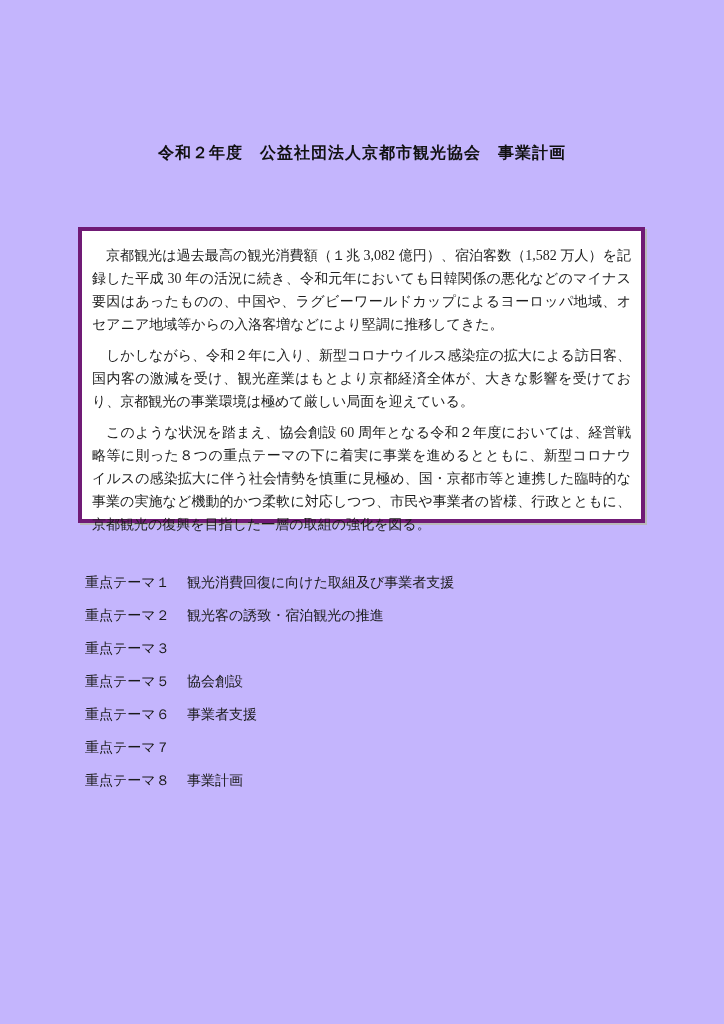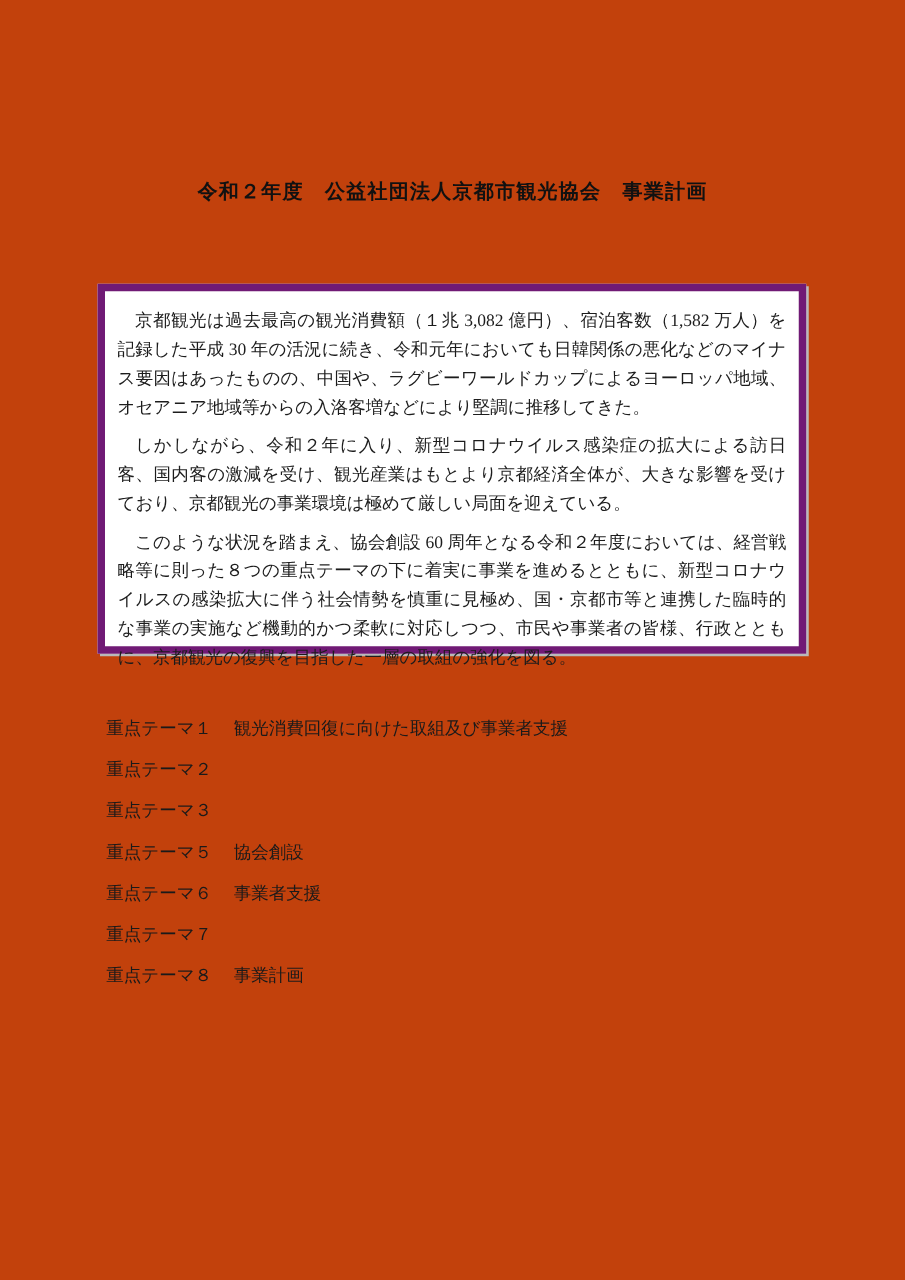--- a/index.html
+++ b/index.html
@@ -4,21 +4,21 @@
 <style>
   html, body {
     margin: 0;
     padding: 0;
     background: #ffffff;
   }
   .page {
     position: relative;
     width: 724px;
     height: 1024px;
-    background: #c2410c;
+    background: #c4b5fd;
     color: #1c1c1c;
     overflow: hidden;
     font-family: "Liberation Serif", "DejaVu Serif", serif;
   }
   .doc-title {
     position: absolute;
     top: 143px;
     left: 0;
     width: 724px;
     text-align: center;
@@ -28,21 +28,21 @@
     letter-spacing: 1px;
     color: #111111;
   }
   .summary-box {
     position: absolute;
     top: 227px;
     left: 78px;
     width: 567px;
     height: 296px;
     box-sizing: border-box;
-    border: 6px solid #701a75;
+    border: 4px solid #701a75;
     box-shadow: 2px 2px 0 #b9b9b9;
     background: #ffffff;
     padding: 13px 10px 0 10px;
   }
   .summary-box p {
     margin: 0 0 8px 0;
     font-family: "Liberation Serif", "DejaVu Serif", serif;
     font-size: 14px;
     line-height: 23px;
     text-align: justify;
@@ -85,20 +85,21 @@
     <p>このような状況を踏まえ、協会創設 60 周年となる令和２年度においては、経営戦略等に則った８つの重点テーマの下に着実に事業を進めるとともに、新型コロナウイルスの感染拡大に伴う社会情勢を慎重に見極め、国・京都市等と連携した臨時的な事業の実施など機動的かつ柔軟に対応しつつ、市民や事業者の皆様、行政とともに、京都観光の復興を目指した一層の取組の強化を図る。</p>
   </div>
 
   <div class="theme-list">
     <div class="theme-item">
       <span class="theme-label">重点テーマ１</span>
       <span class="theme-title">観光消費回復に向けた取組及び事業者支援</span>
     </div>
     <div class="theme-item">
       <span class="theme-label">重点テーマ２</span>
+      <span class="theme-title">観光客の誘致・宿泊観光の推進</span>
     </div>
     <div class="theme-item">
       <span class="theme-label">重点テーマ３</span>
     </div>
     <div class="theme-item">
       <span class="theme-label">重点テーマ５</span>
       <span class="theme-title">協会創設</span>
     </div>
     <div class="theme-item">
       <span class="theme-label">重点テーマ６</span>

